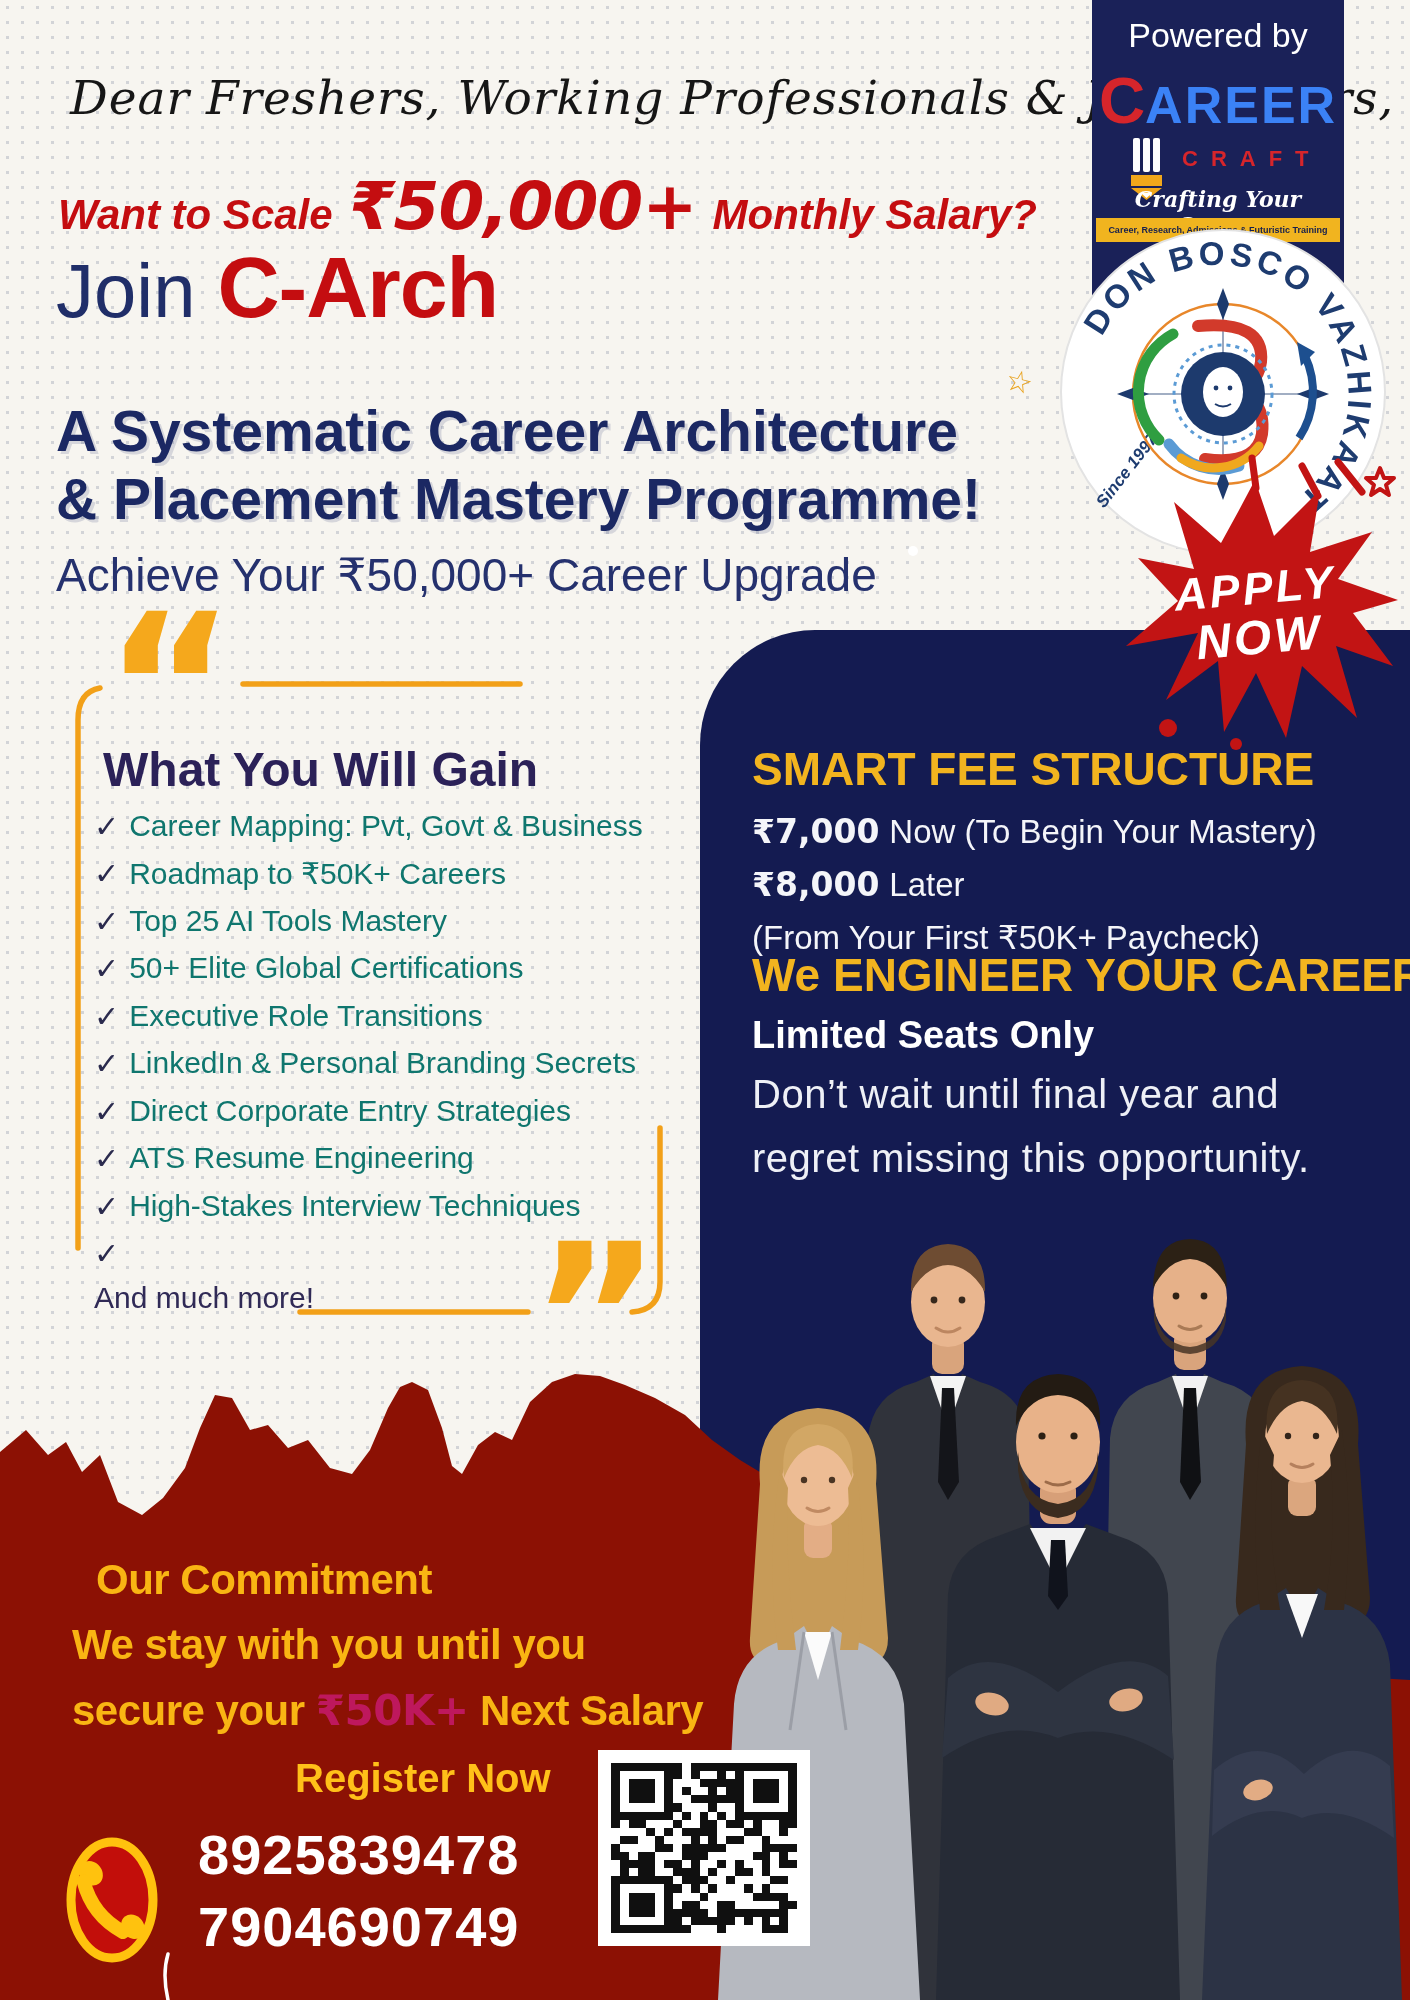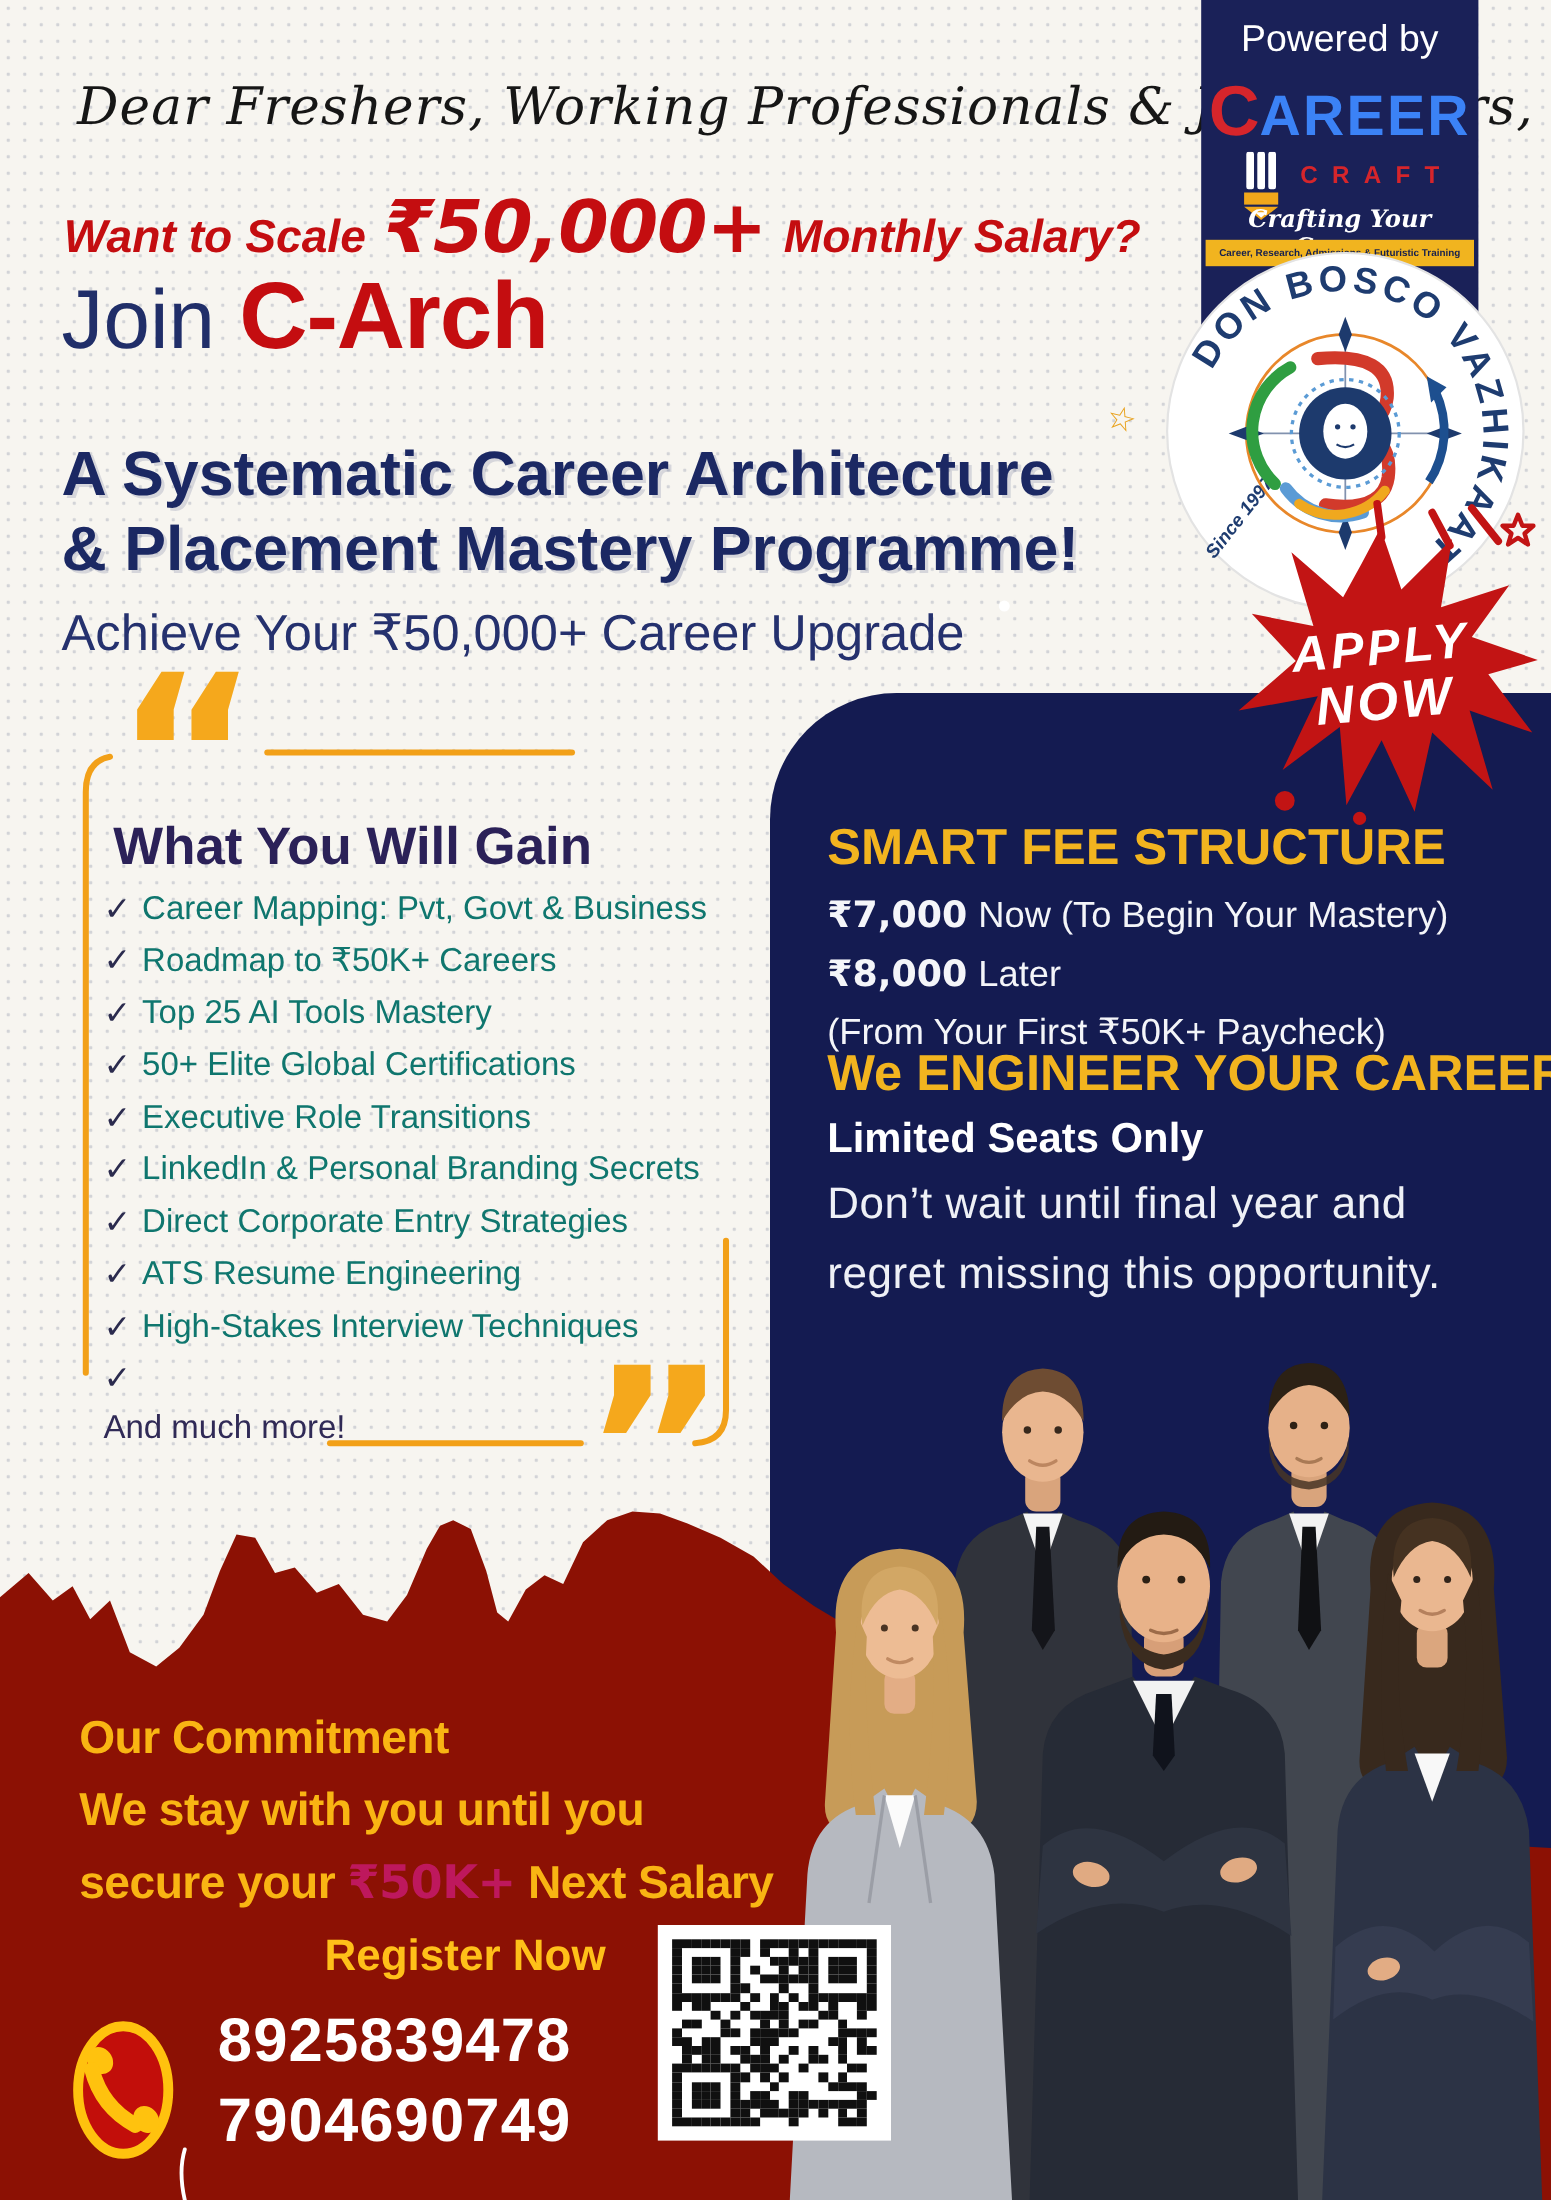--- a/index.html
+++ b/index.html
@@ -308,21 +308,21 @@
       <ellipse cx="436" cy="470" rx="17" ry="11" fill="#e0aa82" transform="rotate(-14 436 470)"></ellipse>
       <ellipse cx="368" cy="212" rx="42" ry="51" fill="#e8b289"></ellipse>
       <path d="M328 222 Q332 270 368 274 Q404 270 408 222 L408 240 Q402 284 368 288 Q334 284 328 240 Z" fill="#3b2c1f"></path>
       <path d="M326 196 Q324 146 368 144 Q412 146 410 196 Q396 166 368 165 Q340 166 326 196 Z" fill="#231b13"></path>
       <circle cx="352" cy="206" r="3.6" fill="#2c2014"></circle>
         <circle cx="384" cy="206" r="3.6" fill="#2c2014"></circle>
       <path d="M356 252 Q368 258 380 252" stroke="#9c6b49" stroke-width="3" fill="none" stroke-linecap="round"></path>
     </g>
   </svg>
 
-  <div class="abs commit" style="top:1556px;">Our Commitment</div>
+  <div class="abs commit" style="top:1556px;margin-left:24px;">Our Commitment</div>
   <div class="abs commit" style="top:1621px;">We stay with you until you</div>
   <div class="abs commit" style="top:1686px;">
     <span>secure your </span><span class="white">₹50K+</span><span> Next Salary</span>
   </div>
 
   <div class="abs register">Register Now</div>
 
   <svg class="abs" style="left:66px;top:1836px;" width="95" height="130" viewBox="0 0 95 130">
     <ellipse cx="46" cy="64" rx="41" ry="58" fill="#c20e0a" stroke="#ffc20e" stroke-width="9"></ellipse>
     <g transform="rotate(-38 46 64)">

